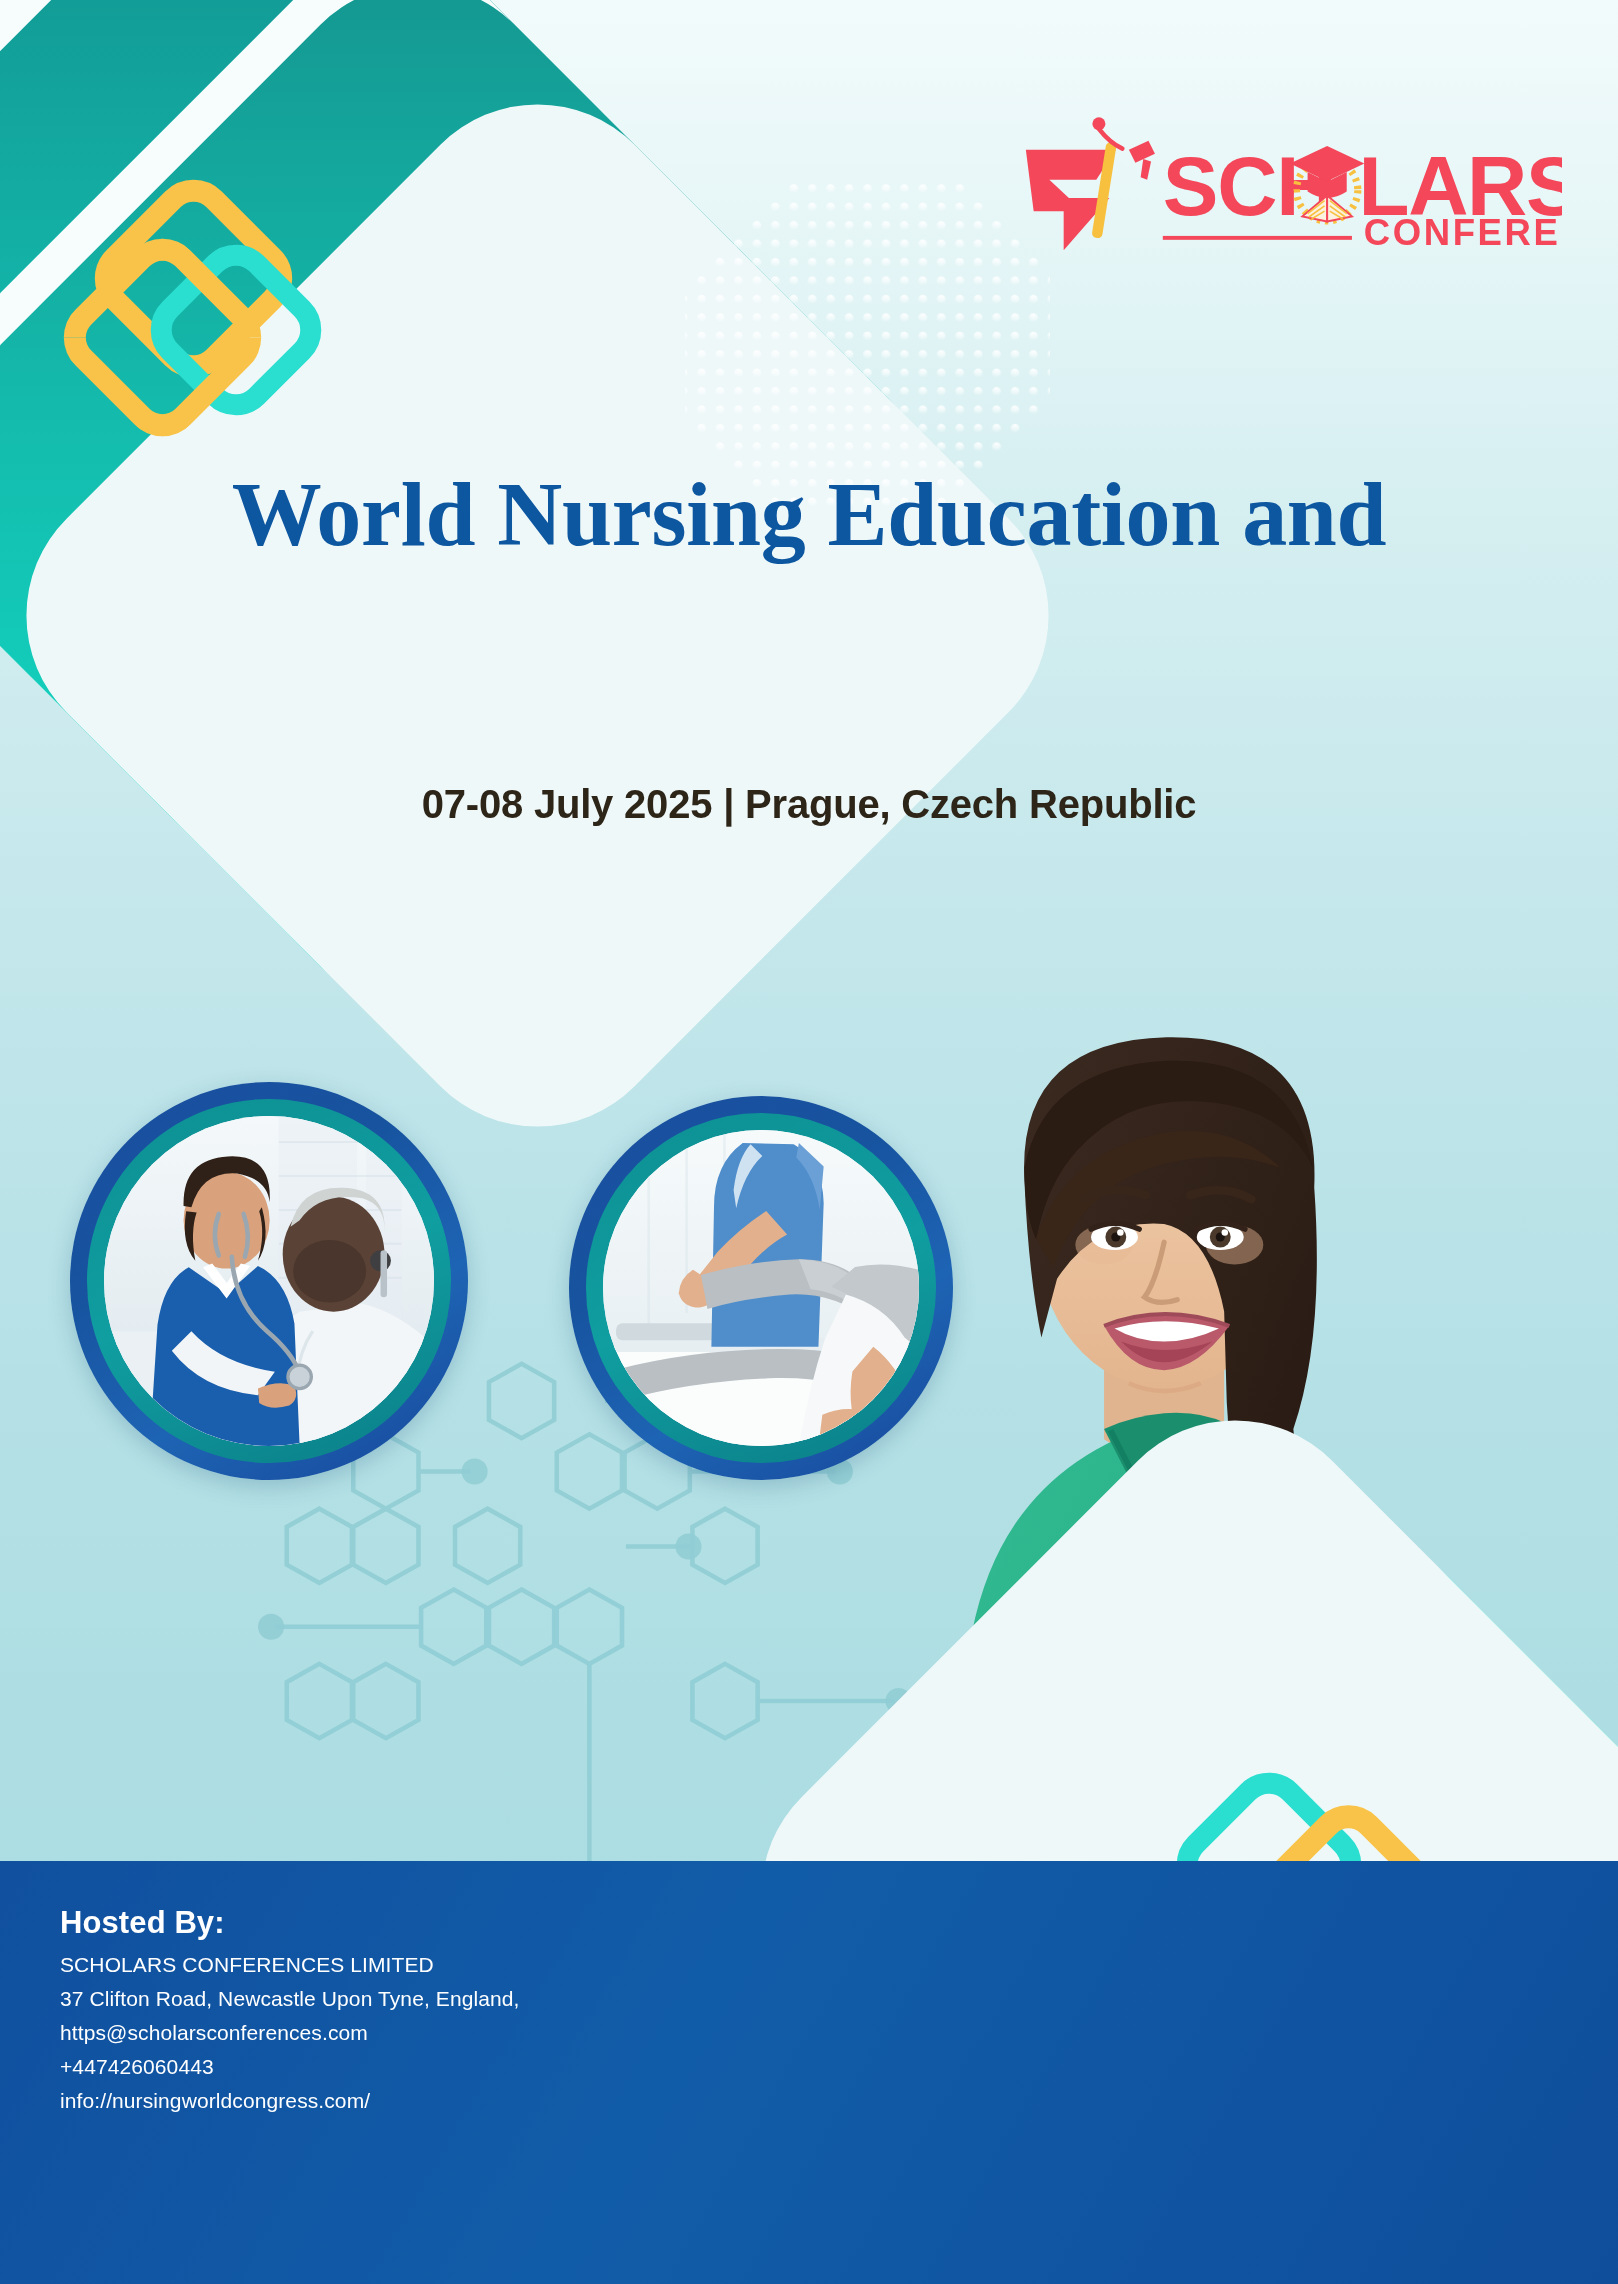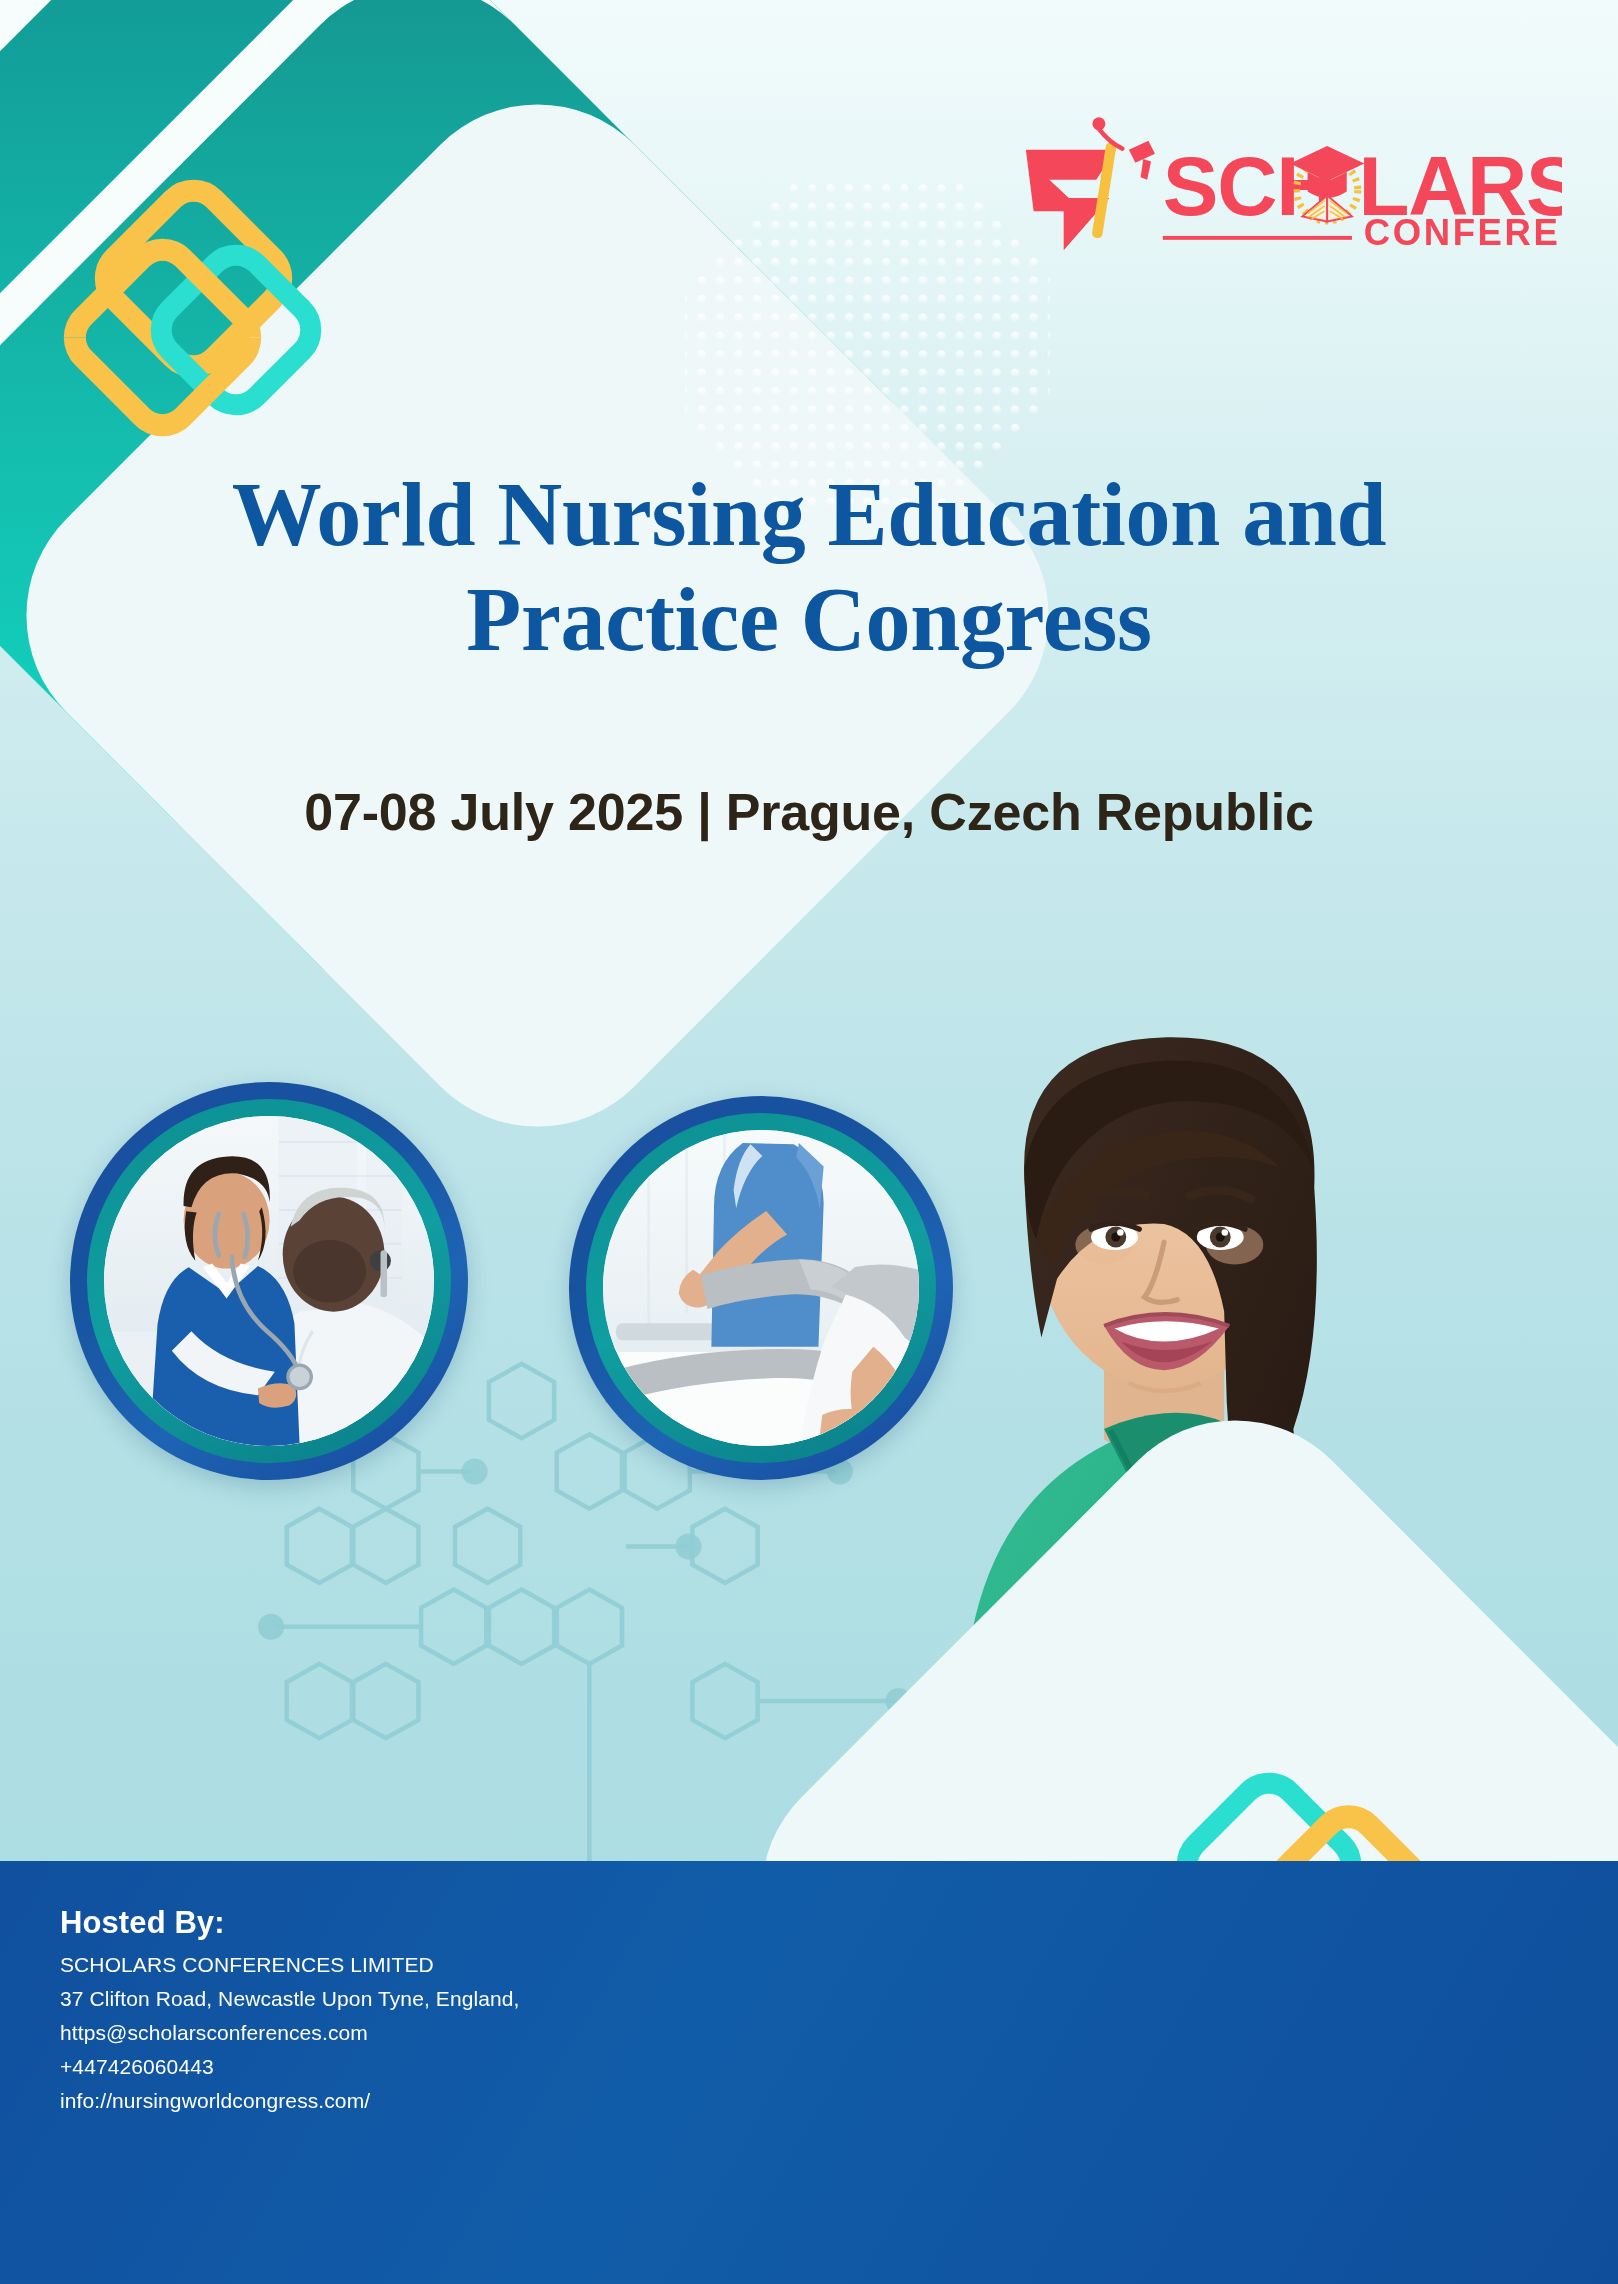--- a/index.html
+++ b/index.html
@@ -78,21 +78,21 @@
     color:#0d56a0;
     letter-spacing:-0.3px;
     font-family:Liberation Serif, serif;
   }
   #subtitle {
     position:absolute;
     top:782px;
     left:0;
     width:1618px;
     text-align:center;
-    font-size:52px;
+    font-size:40px;
     font-weight:700;
     color:#2e2519;
     letter-spacing:-0.2px;
   }
 
   
   #hexes {
     position:absolute;
     left:215px;
     top:1357px;
@@ -248,21 +248,20 @@
     </g>
 
     <text x="548" y="158" font-family="Liberation Sans, sans-serif" font-size="128" font-weight="700" fill="#f4475a" letter-spacing="-2">LARS</text>
 
     <rect x="248" y="190" width="290" height="6" fill="#f4475a"></rect>
     <text x="556" y="204" font-family="Liberation Sans, sans-serif" font-size="56" font-weight="700" fill="#f4475a" letter-spacing="4">CONFERENCES</text>
   </svg>
 
   <div id="headline">
     <span class="ttl">World Nursing Education and</span>
-    <span class="ttl">Practice Congress</span>
   </div>
   <div id="subtitle">07-08 July 2025 | Prague, Czech Republic</div>
 
   <svg id="hexes" viewBox="0 0 1130 830">
     <g fill="none" stroke="#8fcdd4" stroke-width="7" opacity=".85">
 
       <polygon points="470,10 520,38 520,96 470,124 420,96 420,38"></polygon>
 
       <polygon points="262,118 312,146 312,204 262,232 212,204 212,146"></polygon>
       <polygon points="574,118 624,146 624,204 574,232 524,204 524,146"></polygon>

